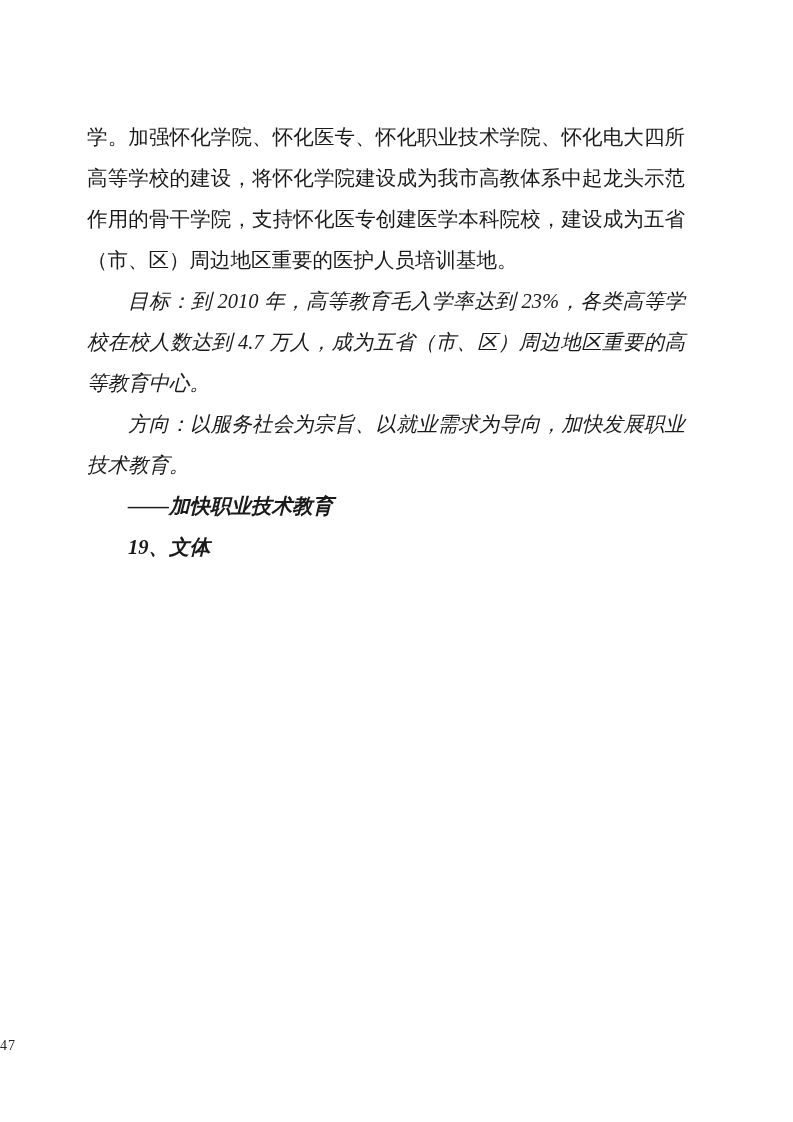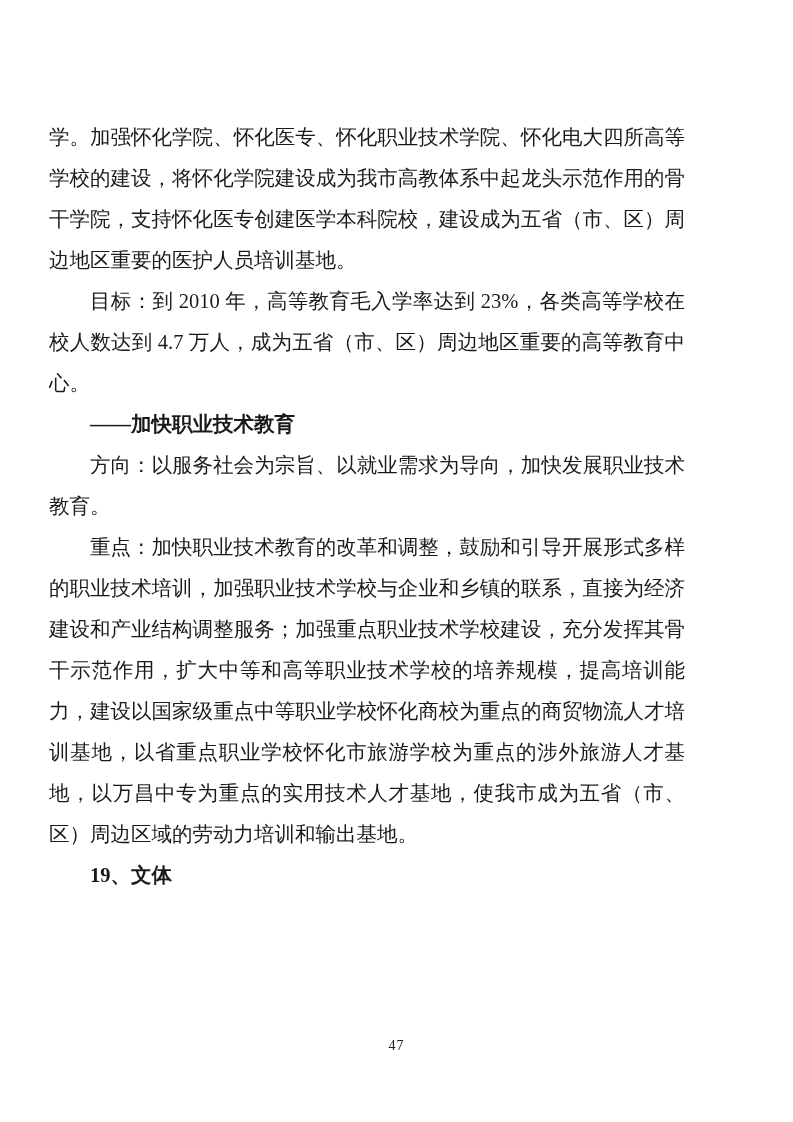--- a/index.html
+++ b/index.html
@@ -6,61 +6,60 @@
     margin: 0;
     padding: 0;
     background: #ffffff;
   }
   .page {
     position: relative;
     width: 793px;
     height: 1122px;
     background: #ffffff;
     box-sizing: border-box;
-    padding: 117px 108px 0 49px;
+    padding: 117px 108px 0 87px;
     font-family: "Liberation Serif", "DejaVu Serif", serif;
     color: #1a1a1a;
     font-size: 20.5px;
     line-height: 41px;
     overflow: hidden;
   }
   .para {
     margin: 0;
     text-align: justify;
     text-justify: inter-ideograph;
   }
   .indent {
     text-indent: 2em;
+    font-style: italic;
   }
   .bold {
     font-weight: bold;
   }
   .page-number {
     position: absolute;
     top: 1036px;
     left: 0;
     width: 100%;
-    text-align: center;
     font-size: 14px;
     line-height: 20px;
     letter-spacing: 1px;
     color: #222;
   }
 </style>
 </head>
 <body>
 
 <div class="page">
   <p class="para">学。加强怀化学院、怀化医专、怀化职业技术学院、怀化电大四所高等学校的建设，将怀化学院建设成为我市高教体系中起龙头示范作用的骨干学院，支持怀化医专创建医学本科院校，建设成为五省（市、区）周边地区重要的医护人员培训基地。</p>
 
   <p class="para indent">目标：到 2010 年，高等教育毛入学率达到 23%，各类高等学校在校人数达到 4.7 万人，成为五省（市、区）周边地区重要的高等教育中心。</p>
 
+  <p class="para indent">方向：以服务社会为宗旨、以就业需求为导向，加快发展职业技术教育。</p>
+
   <p class="para indent bold">——加快职业技术教育</p>
 
-  <p class="para indent">方向：以服务社会为宗旨、以就业需求为导向，加快发展职业技术教育。</p>
-
-  <p class="para indent">重点：加快职业技术教育的改革和调整，鼓励和引导开展形式多样的职业技术培训，加强职业技术学校与企业和乡镇的联系，直接为经济建设和产业结构调整服务；加强重点职业技术学校建设，充分发挥其骨干示范作用，扩大中等和高等职业技术学校的培养规模，提高培训能力，建设以国家级重点中等职业学校怀化商校为重点的商贸物流人才培训基地，以省重点职业学校怀化市旅游学校为重点的涉外旅游人才基地，以万昌中专为重点的实用技术人才基地，使我市成为五省（市、区）周边区域的劳动力培训和输出基地。</p>
 
 
   <p class="para indent bold">19、文体</p>
 
   <div class="page-number">47</div>
 </div>
 
 </body></html>

